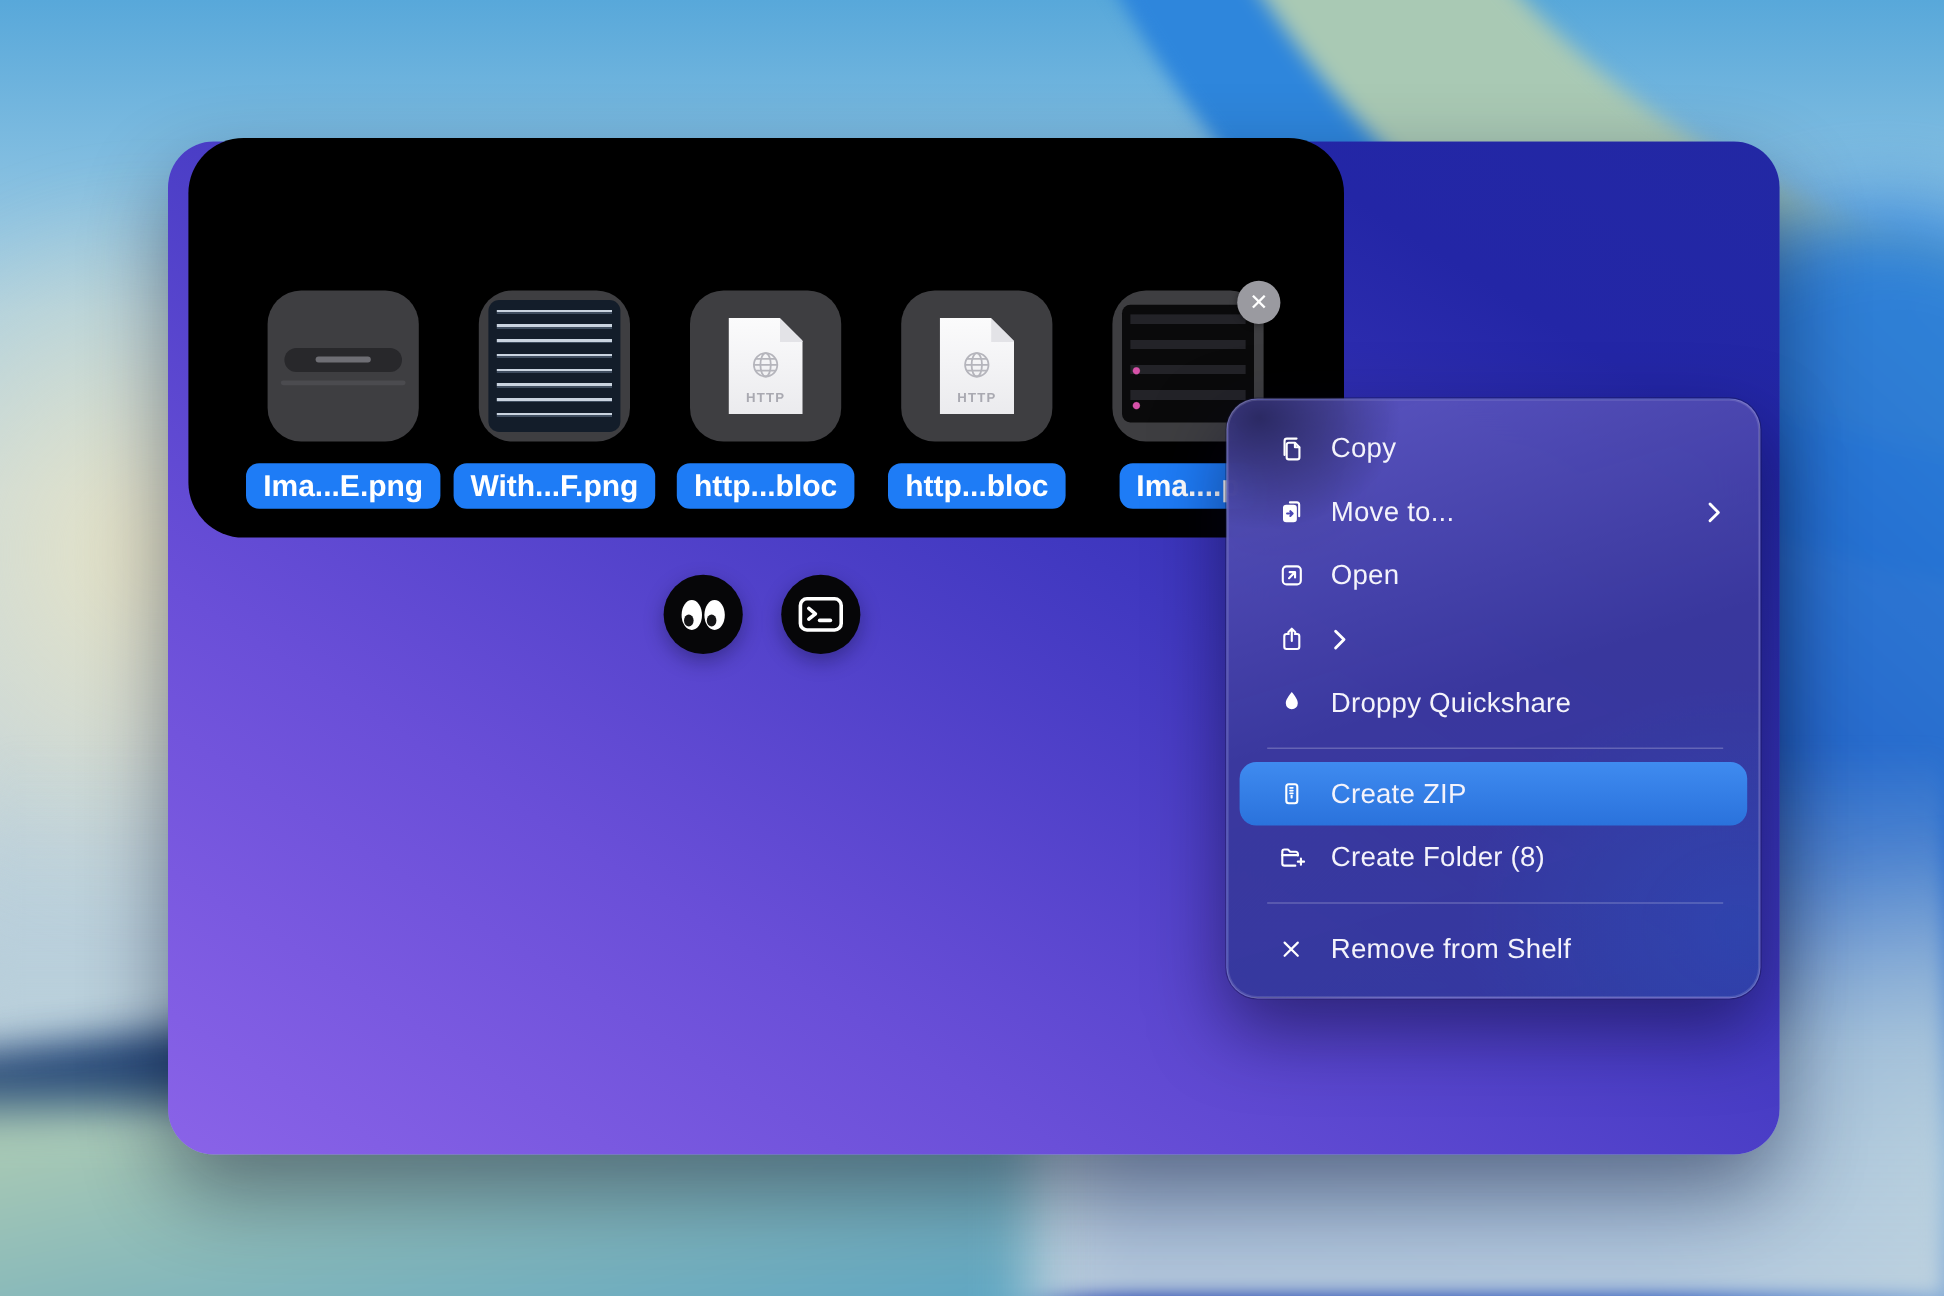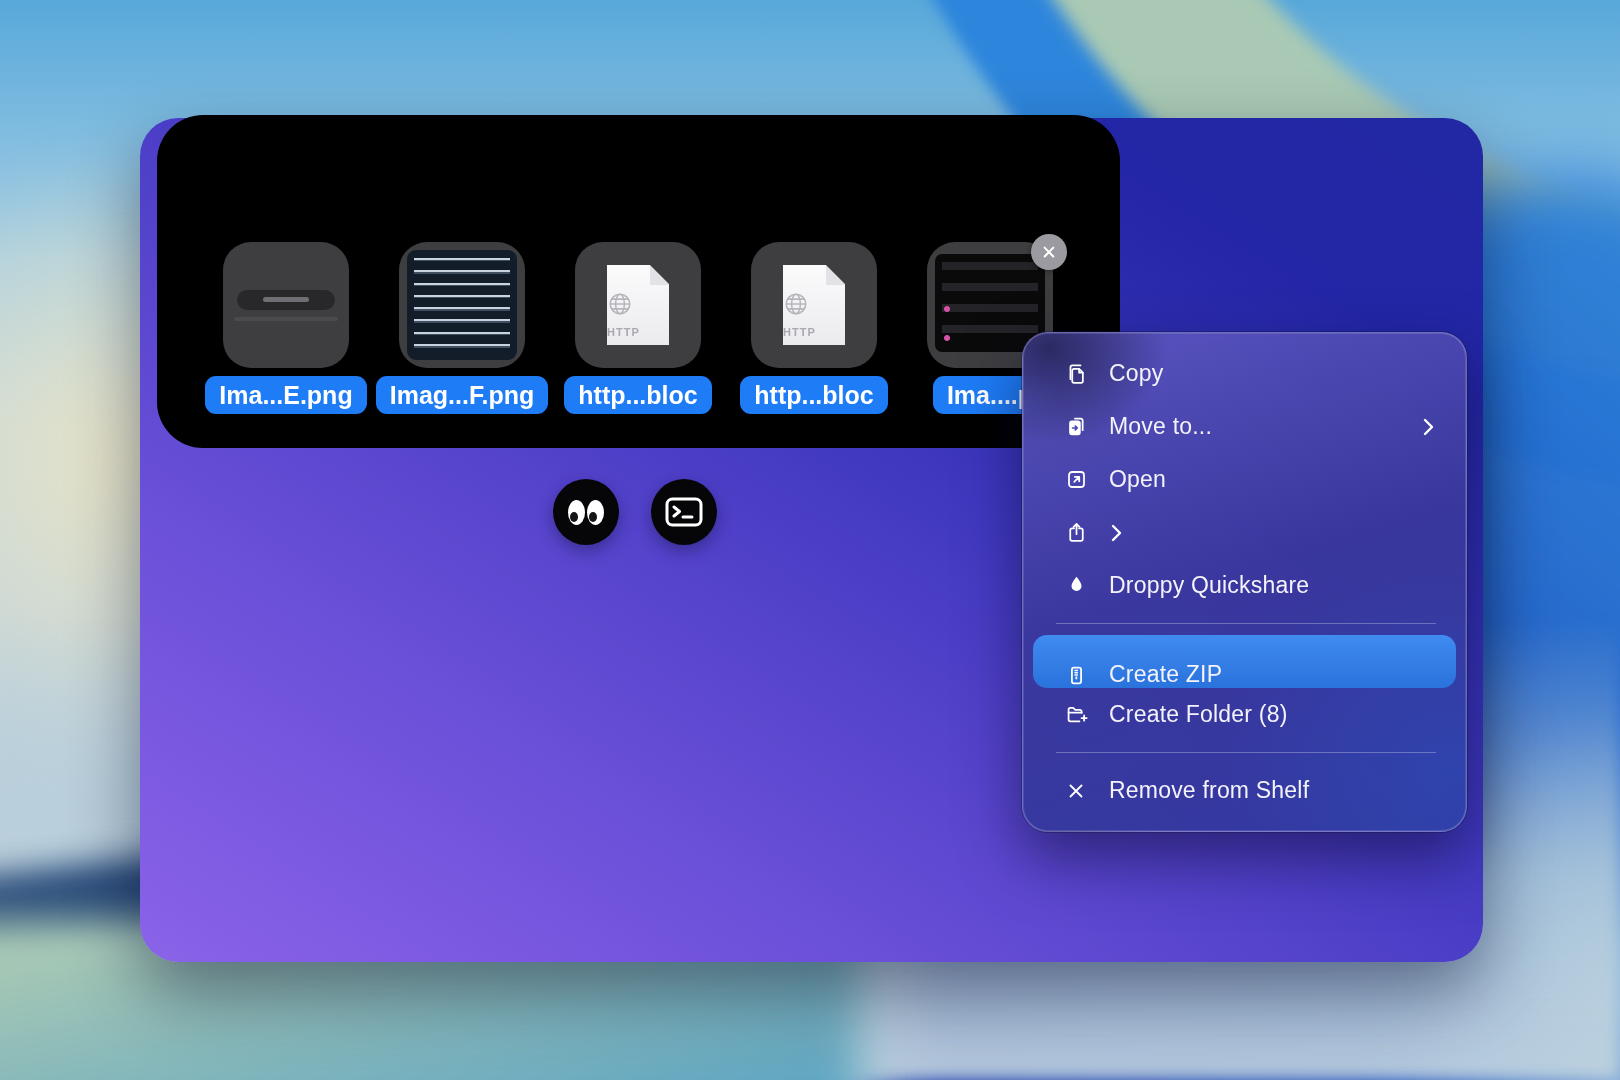--- a/index.html
+++ b/index.html
@@ -31,40 +31,40 @@
     border-radius:38px;
     background:linear-gradient(to top right,var(--window-grad-bottomleft) 0%,#6a4fd8 28%,#4038c0 58%,var(--window-grad-topright) 84%,#2228a4 100%);
     box-shadow:0 30px 70px rgba(5,8,40,.45);}
 
   
   .shelf{position:absolute;left:157px;top:115px;width:963px;height:333px;z-index:2;
     border-radius:46px;background:var(--shelf-bg);}
   .file{position:absolute;top:127px;width:176px;display:flex;flex-direction:column;align-items:center;}
   .tile{width:126px;height:126px;border-radius:28px;background:var(--tile-bg);
     position:relative;overflow:hidden;flex:none;}
-  .file-label{margin-top:8px;max-width:172px;white-space:nowrap;overflow:hidden;
+  .file-label{margin-top:18px;max-width:172px;white-space:nowrap;overflow:hidden;
     background:var(--accent-blue);color:#fff;font-size:25px;font-weight:600;
     padding:4px 14px;border-radius:11px;line-height:1.2;}
 
   
   .thumb-dialog{position:absolute;inset:0;display:flex;flex-direction:column;align-items:center;justify-content:center;gap:7px;}
   .thumb-dialog .pillbar{width:98px;height:20px;border-radius:10px;background:#28282b;display:flex;align-items:center;justify-content:center;}
   .thumb-dialog .pillbar i{display:block;width:46px;height:5px;border-radius:3px;background:#6e6e74;}
   .thumb-dialog .caption{width:104px;height:4px;border-radius:2px;background:#4b4b4f;}
 
   
   .thumb-list{position:absolute;inset:8px;border-radius:9px;background:#131d2a;}
   .thumb-list::before{content:"";position:absolute;inset:8px 7px;
     background:repeating-linear-gradient(180deg,#c9d3df 0 2px,rgba(130,150,175,.4) 2px 3.5px,transparent 3.5px 12.3px);}
 
   
   .doc-page{position:absolute;left:50%;top:50%;transform:translate(-50%,-50%);
     width:62px;height:80px;clip-path:polygon(0 0,69% 0,100% 24%,100% 100%,0 100%);
     background:linear-gradient(180deg,#fbfbfc,#ebebee);
-    display:flex;flex-direction:column;align-items:flex-start;justify-content:flex-end;}
+    display:flex;flex-direction:column;align-items:center;justify-content:flex-end;}
   .doc-fold{position:absolute;right:0;top:0;width:19.5px;height:19.5px;
     background:linear-gradient(225deg,#c9c9cf 50%,#e3e3e7 50%);}
   .doc-globe{margin-bottom:9px;}
   .doc-type{font-size:11px;font-weight:700;letter-spacing:1px;color:#a9a9b1;margin-bottom:7px;}
 
   
   .thumb-form{position:absolute;inset:12px 8px 16px 8px;border-radius:7px;background:#0a0a0b;}
   .thumb-form::before{content:"";position:absolute;inset:8px 7px;
     background:
       radial-gradient(circle at 5px 47px,#d651a8 0 2.5px,transparent 3.5px),
@@ -94,21 +94,21 @@
       linear-gradient(163deg,rgba(92,86,192,.96) 0%,rgba(58,56,156,.95) 48%,rgba(50,56,158,.96) 100%);
     border:1px solid rgba(185,185,230,.4);
     box-shadow:0 0 0 1px rgba(18,16,60,.35),0 26px 60px rgba(8,6,40,.5),inset 0 0 0 1px rgba(255,255,255,.12);
     backdrop-filter:blur(18px);}
   .mi{height:53px;display:flex;align-items:center;padding:0 30px 0 38px;color:var(--menu-text);
     font-size:23px;font-weight:500;letter-spacing:.2px;}
   .mi-icon{width:30px;margin-right:18px;display:flex;justify-content:center;flex:none;}
   .mi-label{flex:1;white-space:nowrap;}
   .mi-chevron{flex:none;display:flex;}
   .mi.hl{margin:0 10px;padding:0 20px 0 28px;border-radius:14px;
-    background:linear-gradient(180deg,#3f8bf0,var(--menu-highlight));align-items:flex-end;}
+    background:linear-gradient(180deg,#3f8bf0,var(--menu-highlight));}
   .mdiv{height:1px;background:rgba(255,255,255,.28);margin:11px 30px 11px 33px;}
 
   svg{display:block;}
 </style>
 </head>
 <body>
 
 <div class="stage">
 
   <div class="wallpaper">
@@ -134,21 +134,21 @@
             <span class="caption"></span>
         </div>
       </div>
       <div class="file-label">Ima...E.png</div>
     </div>
 
     <div class="file" style="left:217px">
       <div class="tile">
         <div class="thumb-list"></div>
       </div>
-      <div class="file-label">Imag...F.png</div>
+      <div class="file-label">With...F.png</div>
     </div>
 
     <div class="file" style="left:393px">
       <div class="tile">
         <div class="doc-page">
           <span class="doc-fold"></span>
           <svg class="doc-globe" width="26" height="26" viewBox="0 0 24 24" fill="none" stroke="#b5b5bc" stroke-width="1.4">
             <circle cx="12" cy="12" r="9"></circle>
               <ellipse cx="12" cy="12" rx="4" ry="9"></ellipse>
             <path d="M3 12h18M4.3 7.5h15.4M4.3 16.5h15.4"></path>

